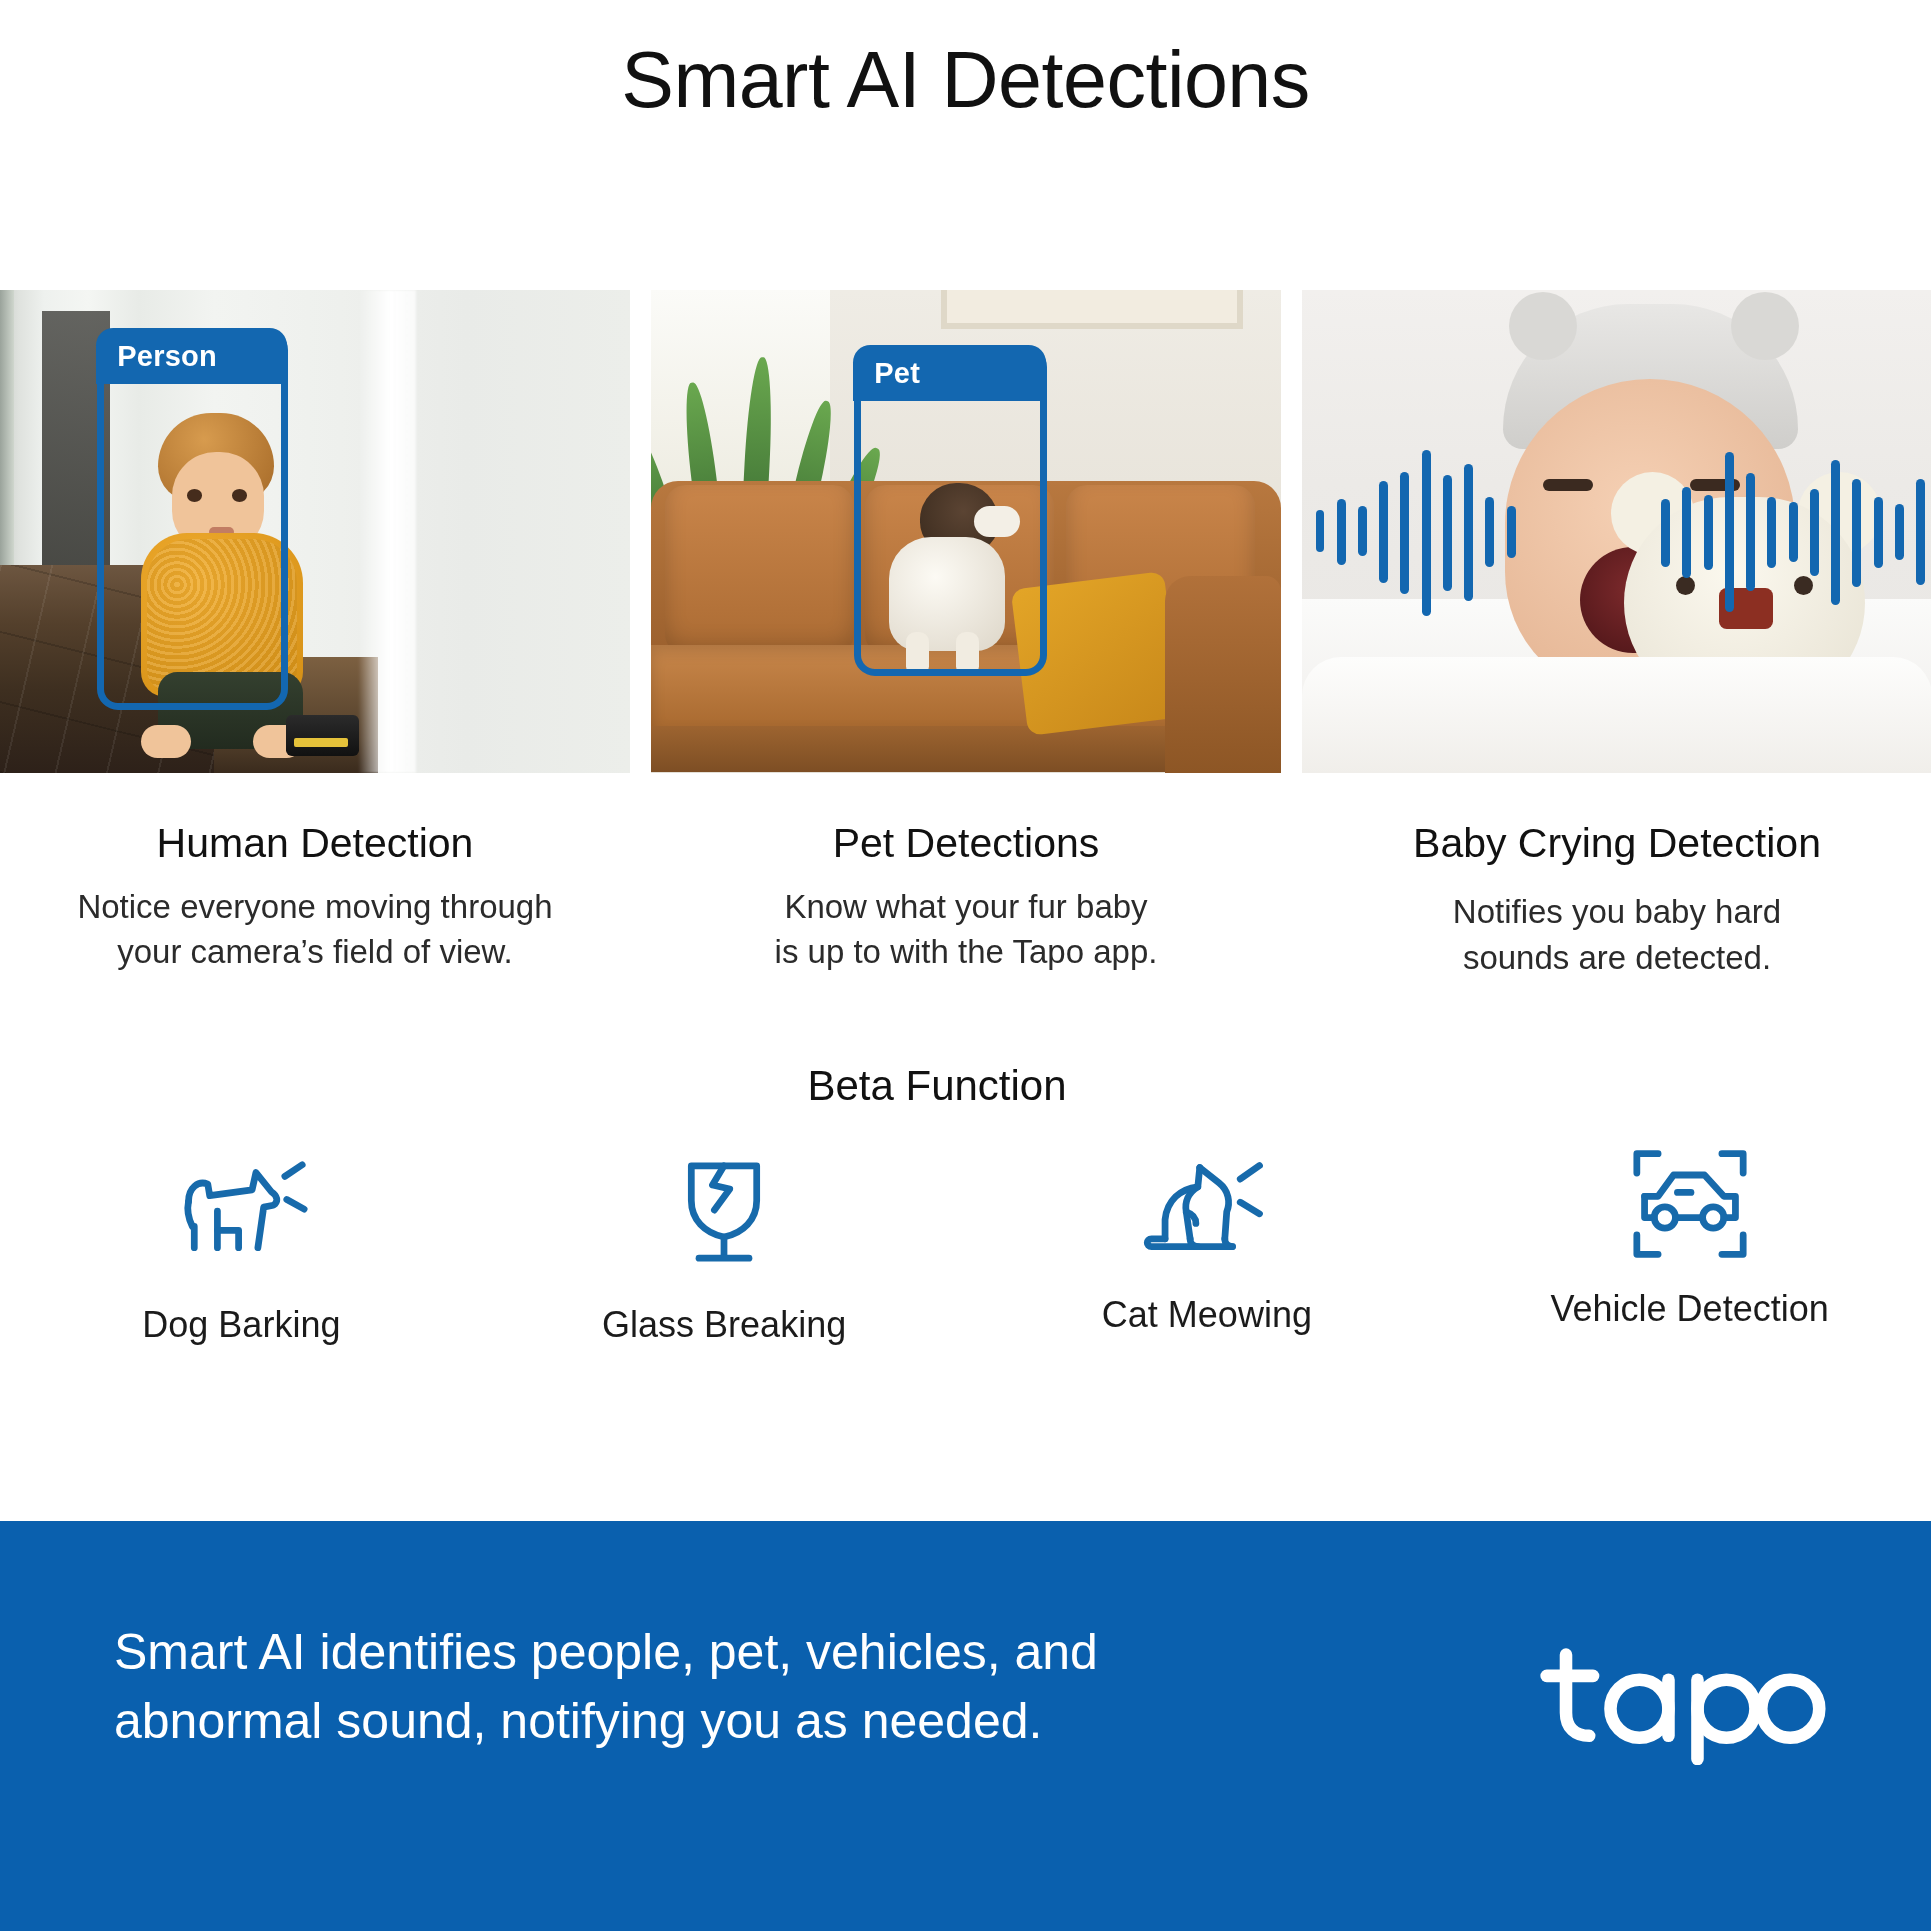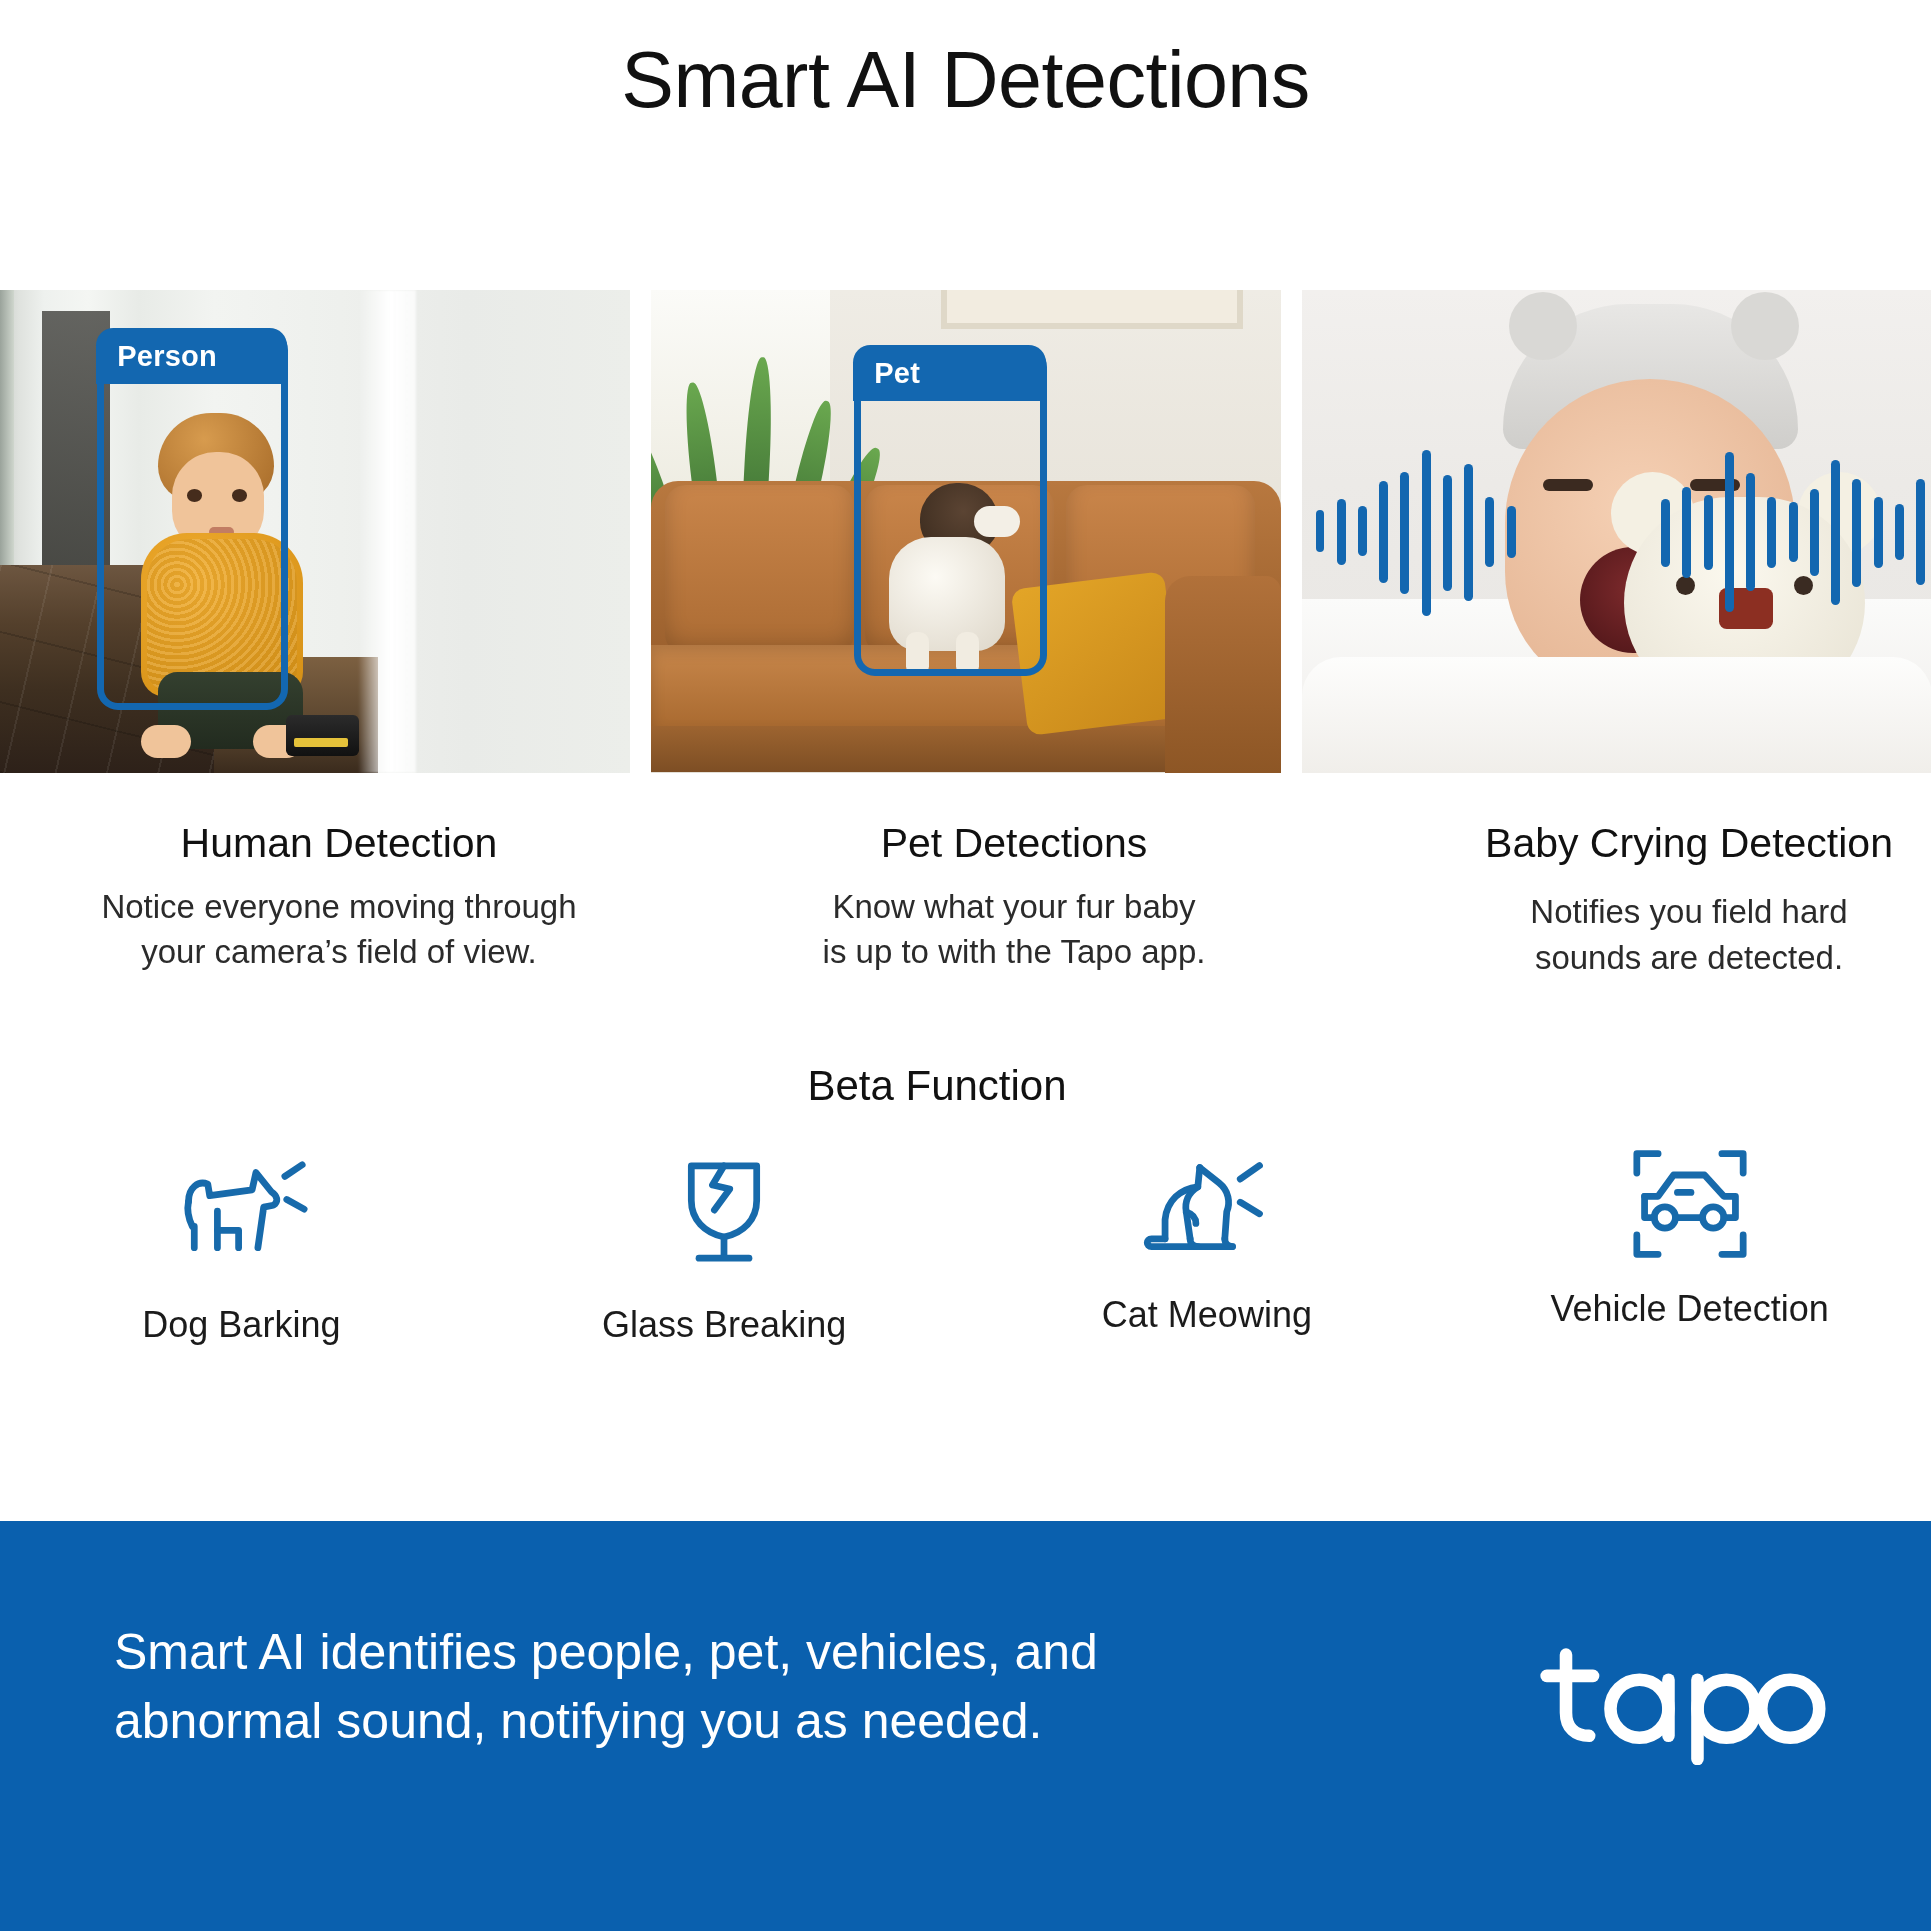--- a/index.html
+++ b/index.html
@@ -423,21 +423,20 @@
     top: 819px;
     left: 0;
     width: 1931px;
     display: flex;
     gap: 21px;
   }
   .caption-col {
     width: 630px;
     flex: 0 0 630px;
     text-align: center;
-    margin-left: 24px;
   }
   .caption-title {
     font-size: 41px;
     font-weight: 400;
     color: #111111;
     margin: 0 0 15.4px 0;
     line-height: 1.2;
   }
   .caption-body {
     font-size: 33px;
@@ -643,21 +642,21 @@
     <div class="caption-body">Notice everyone moving through</div>
     <div class="caption-body">your camera’s field of view.</div>
   </div>
   <div class="caption-col">
     <div class="caption-title">Pet Detections</div>
     <div class="caption-body">Know what your fur baby</div>
     <div class="caption-body">is up to with the Tapo app.</div>
   </div>
   <div class="caption-col shift">
     <div class="caption-title">Baby Crying Detection</div>
-    <div class="caption-body">Notifies you field hard</div>
+    <div class="caption-body">Notifies you baby hard</div>
     <div class="caption-body">sounds are detected.</div>
   </div>
 </div>
 
 <div class="beta-title">Beta Function</div>
 
 <div class="beta-row">
 
   <div class="beta-item i2">
     <div class="beta-icon">

